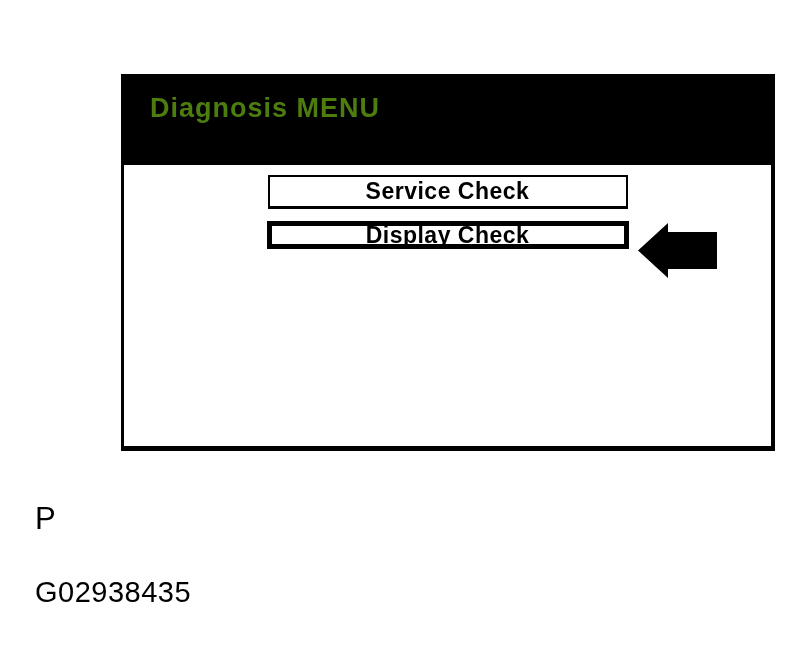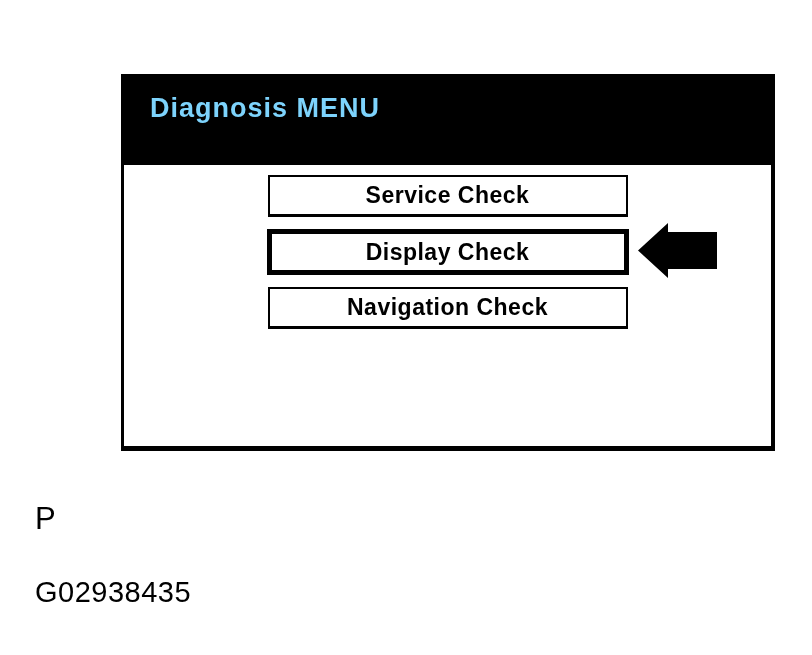--- a/index.html
+++ b/index.html
@@ -26,57 +26,57 @@
     box-sizing: border-box;
     border: 3px solid #000000;
     border-right-width: 4px;
     border-bottom-width: 5px;
     background: #ffffff;
   }
 
   .panel-header {
     height: 88px;
     background: #000000;
-    color: #7dd3fc;
+    color: #4d7c0f;
     box-sizing: border-box;
     padding: 17px 0 0 26px;
   }
   .panel-title {
     font-size: 27px;
     font-weight: bold;
     letter-spacing: 1px;
     line-height: 1.1;
   }
 
   .menu {
     display: flex;
     flex-direction: column;
     align-items: center;
     padding-top: 10px;
     gap: 12px;
   }
 
   .menu-btn {
     width: 360px;
-    height: 42px;
+    height: 34px;
     box-sizing: border-box;
     background: #ffffff;
     border: 2px solid #000000;
     border-bottom-width: 3px;
     display: flex;
     align-items: center;
     justify-content: center;
     font-size: 23px;
     font-weight: bold;
     letter-spacing: 0.5px;
     cursor: pointer;
   }
   .menu-btn.selected {
     width: 362px;
-    height: 46px;
+    height: 28px;
     border-width: 5px;
   }
 
   
   .pointer-arrow {
     position: absolute;
     left: 638px;
     top: 223px;
     width: 79px;
     height: 56px;
@@ -104,21 +104,20 @@
 <body>
 
 <div class="panel">
   <div class="panel-header">
     <div class="panel-title">Diagnosis MENU</div>
   </div>
 
   <div class="menu">
     <div class="menu-btn">Service Check</div>
     <div class="menu-btn selected">Display Check</div>
-    <div class="menu-btn">Navigation Check</div>
   </div>
 </div>
 
 <div class="pointer-arrow">
   <svg width="79" height="56" viewBox="0 0 79 56" xmlns="http://www.w3.org/2000/svg" aria-hidden="true">
     <polygon points="0,27.5 30,0 30,9 79,9 79,46 30,46 30,55" fill="#000000"></polygon>
   </svg>
 </div>
 
 <div class="figure-panel-label">P</div>

